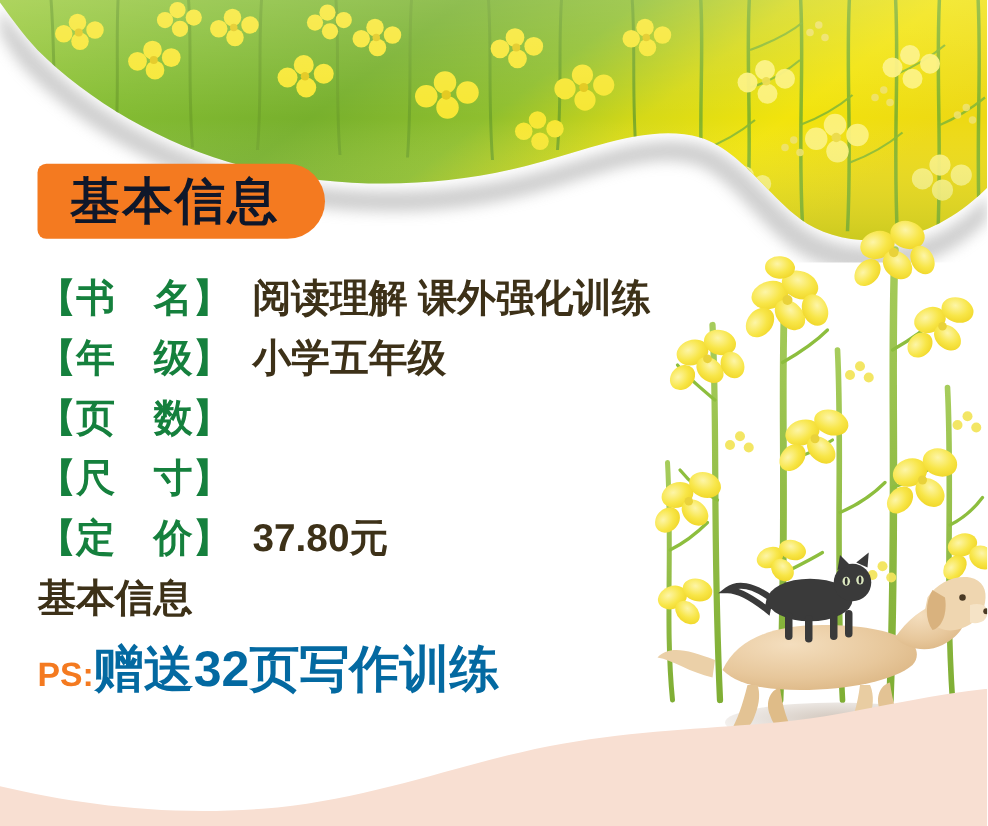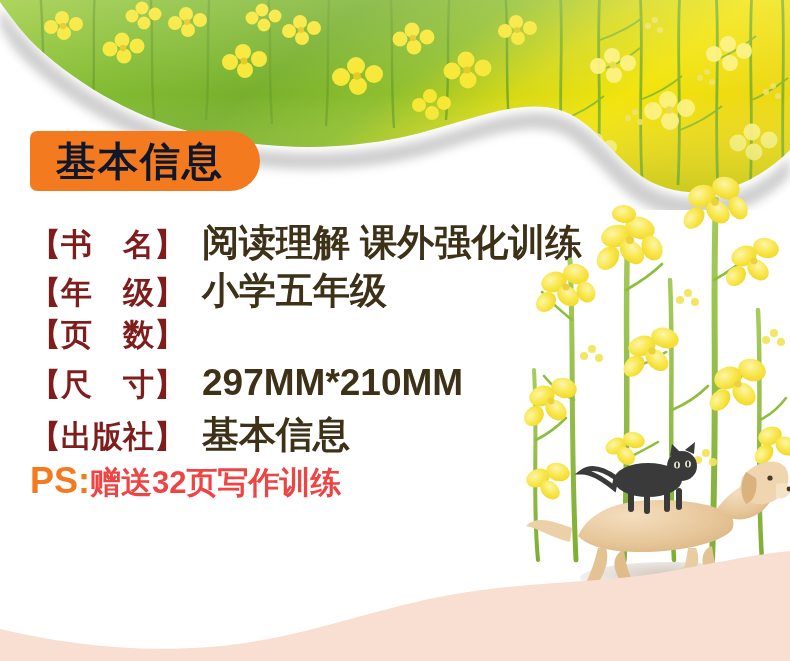--- a/index.html
+++ b/index.html
@@ -59,48 +59,48 @@
     top: 218px;
     width: 560px;
   }
   .info-row {
     display: flex;
     align-items: baseline;
     height: 48px;
     white-space: nowrap;
   }
   .info-label {
-    color: #7f1d1d;
+    color: #15803d;
     font-size: 31px;
     font-weight: bold;
     letter-spacing: 0px;
     width: 172px;
     flex: 0 0 172px;
   }
   .info-value {
     color: #3D3118;
-    font-size: 37px;
+    font-size: 31px;
     font-weight: bold;
     letter-spacing: 0px;
   }
   .ps-row {
     display: flex;
     align-items: baseline;
     height: 48px;
     margin-top: 2px;
     white-space: nowrap;
   }
   .ps-prefix {
     color: #F47A20;
-    font-size: 36px;
+    font-size: 27px;
     font-weight: bold;
   }
   .ps-text {
-    color: #ef4444;
-    font-size: 31px;
+    color: #0369a1;
+    font-size: 40px;
     font-weight: bold;
   }
 
   
   .illustration {
     position: absolute;
     right: 0;
     top: 160px;
     width: 270px;
     height: 470px;
@@ -359,26 +359,28 @@
       <span class="info-label">【年　级】</span>
       <span class="info-value">小学五年级</span>
     </div>
 
     <div class="info-row">
       <span class="info-label">【页　数】</span>
     </div>
 
     <div class="info-row">
       <span class="info-label">【尺　寸】</span>
-      <span class="info-value">297MM*210MM</span>
-    </div>
-
+    </div>
 
     <div class="info-row">
-      <span class="info-label">【出版社】</span>
+      <span class="info-label">【定　价】</span>
+      <span class="info-value">37.80元</span>
+    </div>
+
+    <div class="info-row">
       <span class="info-value">基本信息</span>
     </div>
 
     <div class="ps-row">
       <span class="ps-prefix">PS:</span>
       <span class="ps-text">赠送32页写作训练</span>
     </div>
 
   </div>
 

